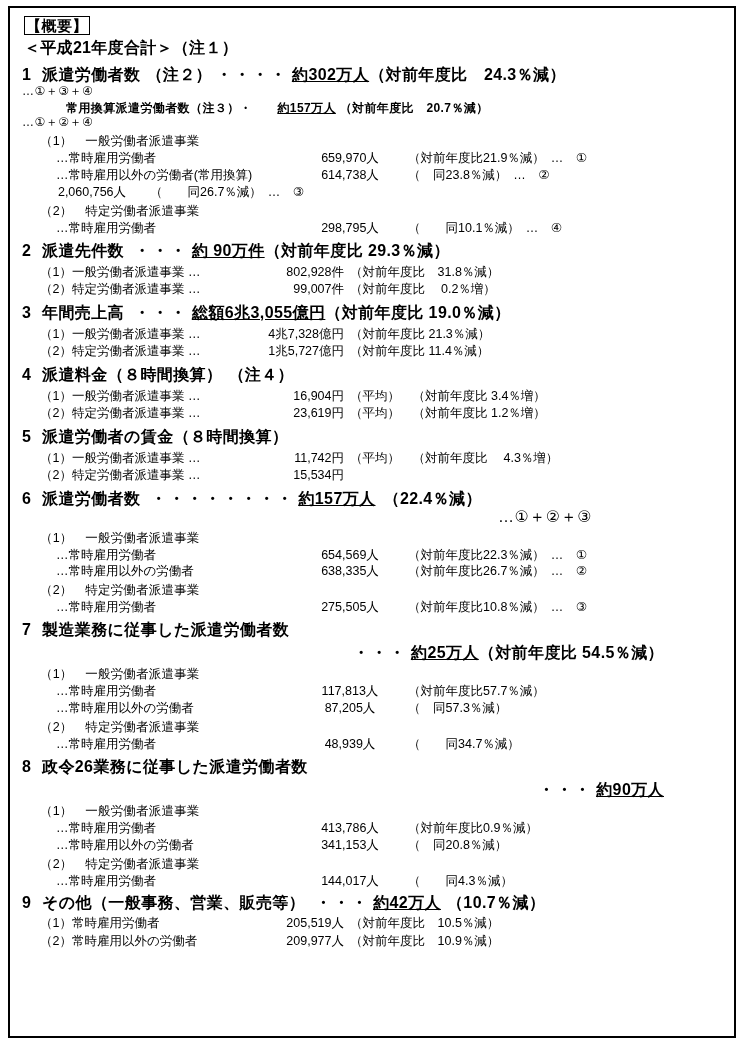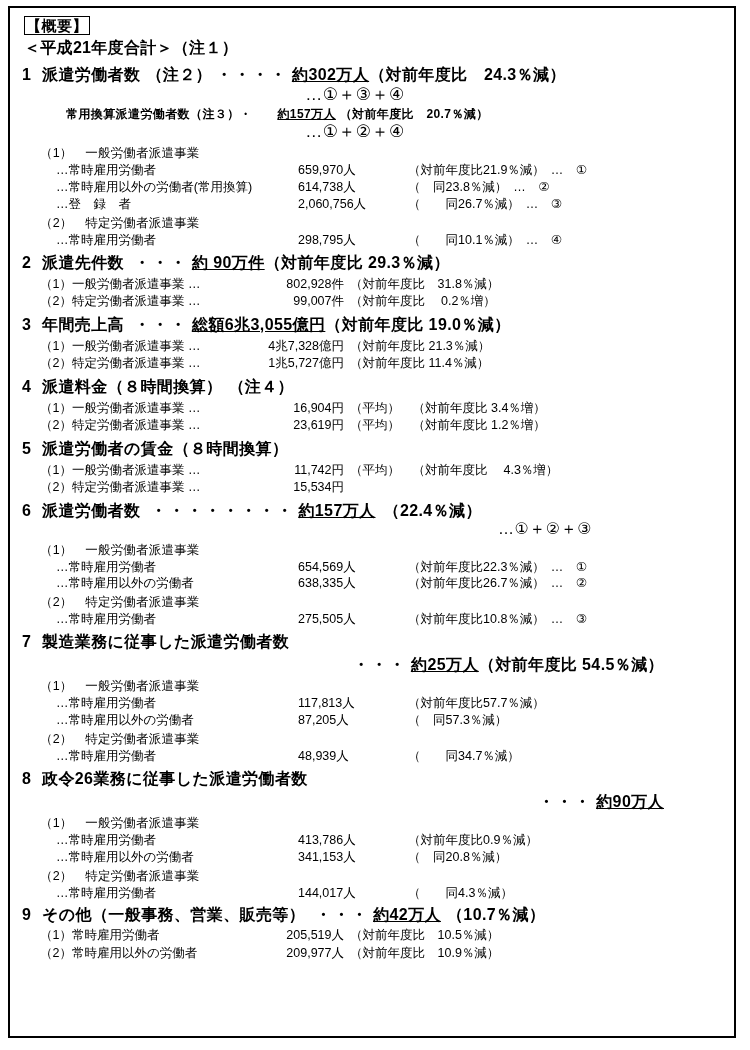--- a/index.html
+++ b/index.html
@@ -63,22 +63,22 @@
   .dots { letter-spacing: 2px; margin: 0 4px; }
   .ul { text-decoration: underline; }
   .sec-sub {
     font-size: 12px;
     font-weight: bold;
     letter-spacing: 0.4px;
     white-space: nowrap;
     margin-left: 44px;
   }
   .note-right {
-    font-size: 17px;
-    text-align: center;
+    font-size: 12px;
+    text-align: left;
     padding-right: 34px;
     margin-top: -3px;
     letter-spacing: 0.5px;
   }
   .note-right2 {
     font-size: 16px;
     text-align: right;
     padding-right: 130px;
     margin-top: -3px;
     letter-spacing: 0.5px;
@@ -99,21 +99,21 @@
   }
   .r-label {
     width: 258px;
     flex: none;
     padding-left: 16px;
     box-sizing: border-box;
   }
   .r-val {
     width: 104px;
     flex: none;
-    text-align: left;
+    text-align: center;
   }
   .r-cmp {
     flex: none;
     padding-left: 6px;
   }
   .r-tag {
     flex: none;
     padding-left: 6px;
   }
   .simple-row {
@@ -161,21 +161,20 @@
         <span class="r-cmp"><span>（対前年度比</span><span class="pct">21.9％減）</span></span>
         <span class="r-tag">…　①</span>
       </div>
       <div class="row">
         <span class="r-label">…常時雇用以外の労働者(常用換算)</span>
         <span class="r-val">614,738人</span>
         <span class="r-cmp"><span>（　同</span><span class="pct">23.8％減）</span></span>
         <span class="r-tag">…　②</span>
       </div>
       <div class="row">
-        <span class="r-label">…登　録　者</span>
         <span class="r-val">2,060,756人</span>
         <span class="r-cmp"><span>（　　同</span><span class="pct">26.7％減）</span></span>
         <span class="r-tag">…　③</span>
       </div>
     </div>
 
     <div class="group">
       <div class="grp-label">（2）　特定労働者派遣事業</div>
       <div class="row">
         <span class="r-label">…常時雇用労働者</span>

